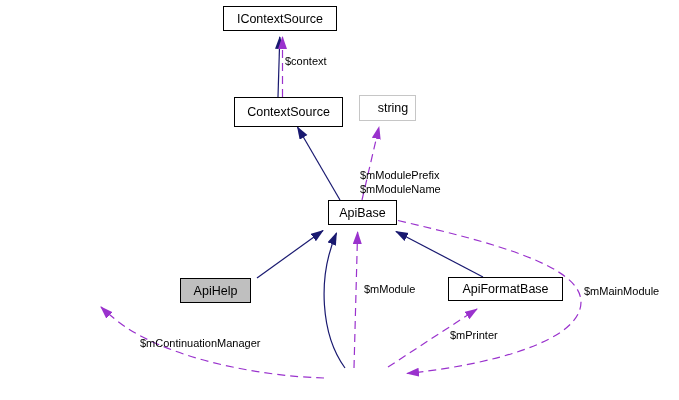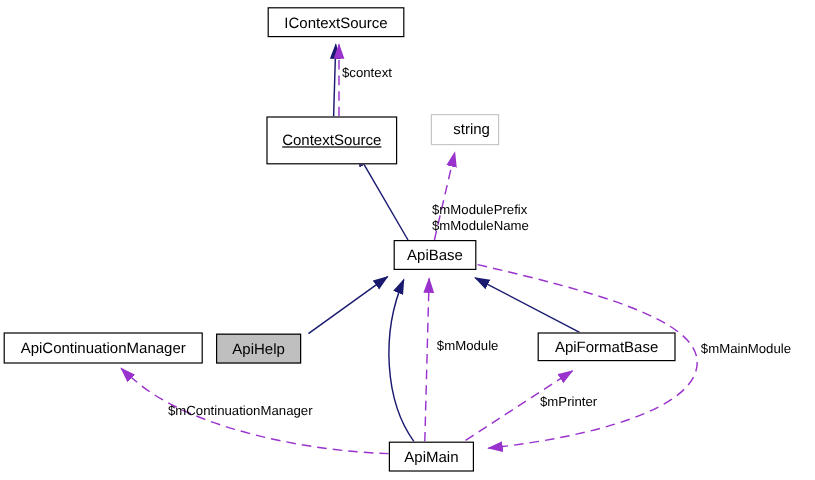--- a/index.html
+++ b/index.html
@@ -79,33 +79,31 @@
     <path d="M 282.5,97 L 282.5,37" fill="none" stroke="#9a32cd" stroke-width="1.2" stroke-dasharray="8,5" marker-end="url(#arrow-purple)"></path>
     <path d="M 362,200 L 379,127" fill="none" stroke="#9a32cd" stroke-width="1.2" stroke-dasharray="8,5" marker-end="url(#arrow-purple)"></path>
     <path d="M 354,368 L 357.6,232" fill="none" stroke="#9a32cd" stroke-width="1.2" stroke-dasharray="8,5" marker-end="url(#arrow-purple)"></path>
     <path d="M 388,367 L 477,309" fill="none" stroke="#9a32cd" stroke-width="1.2" stroke-dasharray="8,5" marker-end="url(#arrow-purple)"></path>
     <path d="M 398,220.5 C 495,243 581,266 581,302 C 581,340 496,364 407,373.5" fill="none" stroke="#9a32cd" stroke-width="1.2" stroke-dasharray="8,5" marker-end="url(#arrow-purple)"></path>
     <path d="M 324,378 C 255,376 162,357 116,320 C 110,315 105,311 101,307" fill="none" stroke="#9a32cd" stroke-width="1.2" stroke-dasharray="8,5" marker-end="url(#arrow-purple)"></path>
   </svg>
 
   <div class="node" style="left:223px; top:6px; width:114px; height:25px;">IContextSource</div>
 
-  <div class="node" style="left:222px; top:97px; width:109px; height:40px;text-decoration:underline;">ContextSource</div>
+  <div class="node" style="left:234px; top:97px; width:109px; height:30px;">ContextSource</div>
 
   <div class="node external" style="left:359px; top:95px; width:57px; height:26px;padding-left:11px;">string</div>
 
   <div class="node" style="left:328px; top:200px; width:69px; height:25px;text-align:right;">ApiBase</div>
 
-  <div class="node" style="left:3px; top:277px; width:166px; height:26px;">ApiContinuationManager</div>
 
   <div class="node current" style="left:180px; top:278px; width:71px; height:25px;">ApiHelp</div>
 
   <div class="node" style="left:448px; top:277px; width:115px; height:24px;">ApiFormatBase</div>
 
-  <div class="node" style="left:324px; top:368px; width:71px; height:25px;">ApiMain</div>
 
   <span class="edge-label" style="left:285px; top:54px;">$context</span>
 
   <div class="edge-label" style="left:360px; top:145px;margin-top:23px;">
     <div>$mModulePrefix</div>
     <div>$mModuleName</div>
   </div>
 
   <span class="edge-label" style="left:364px; top:282px;">$mModule</span>
 

